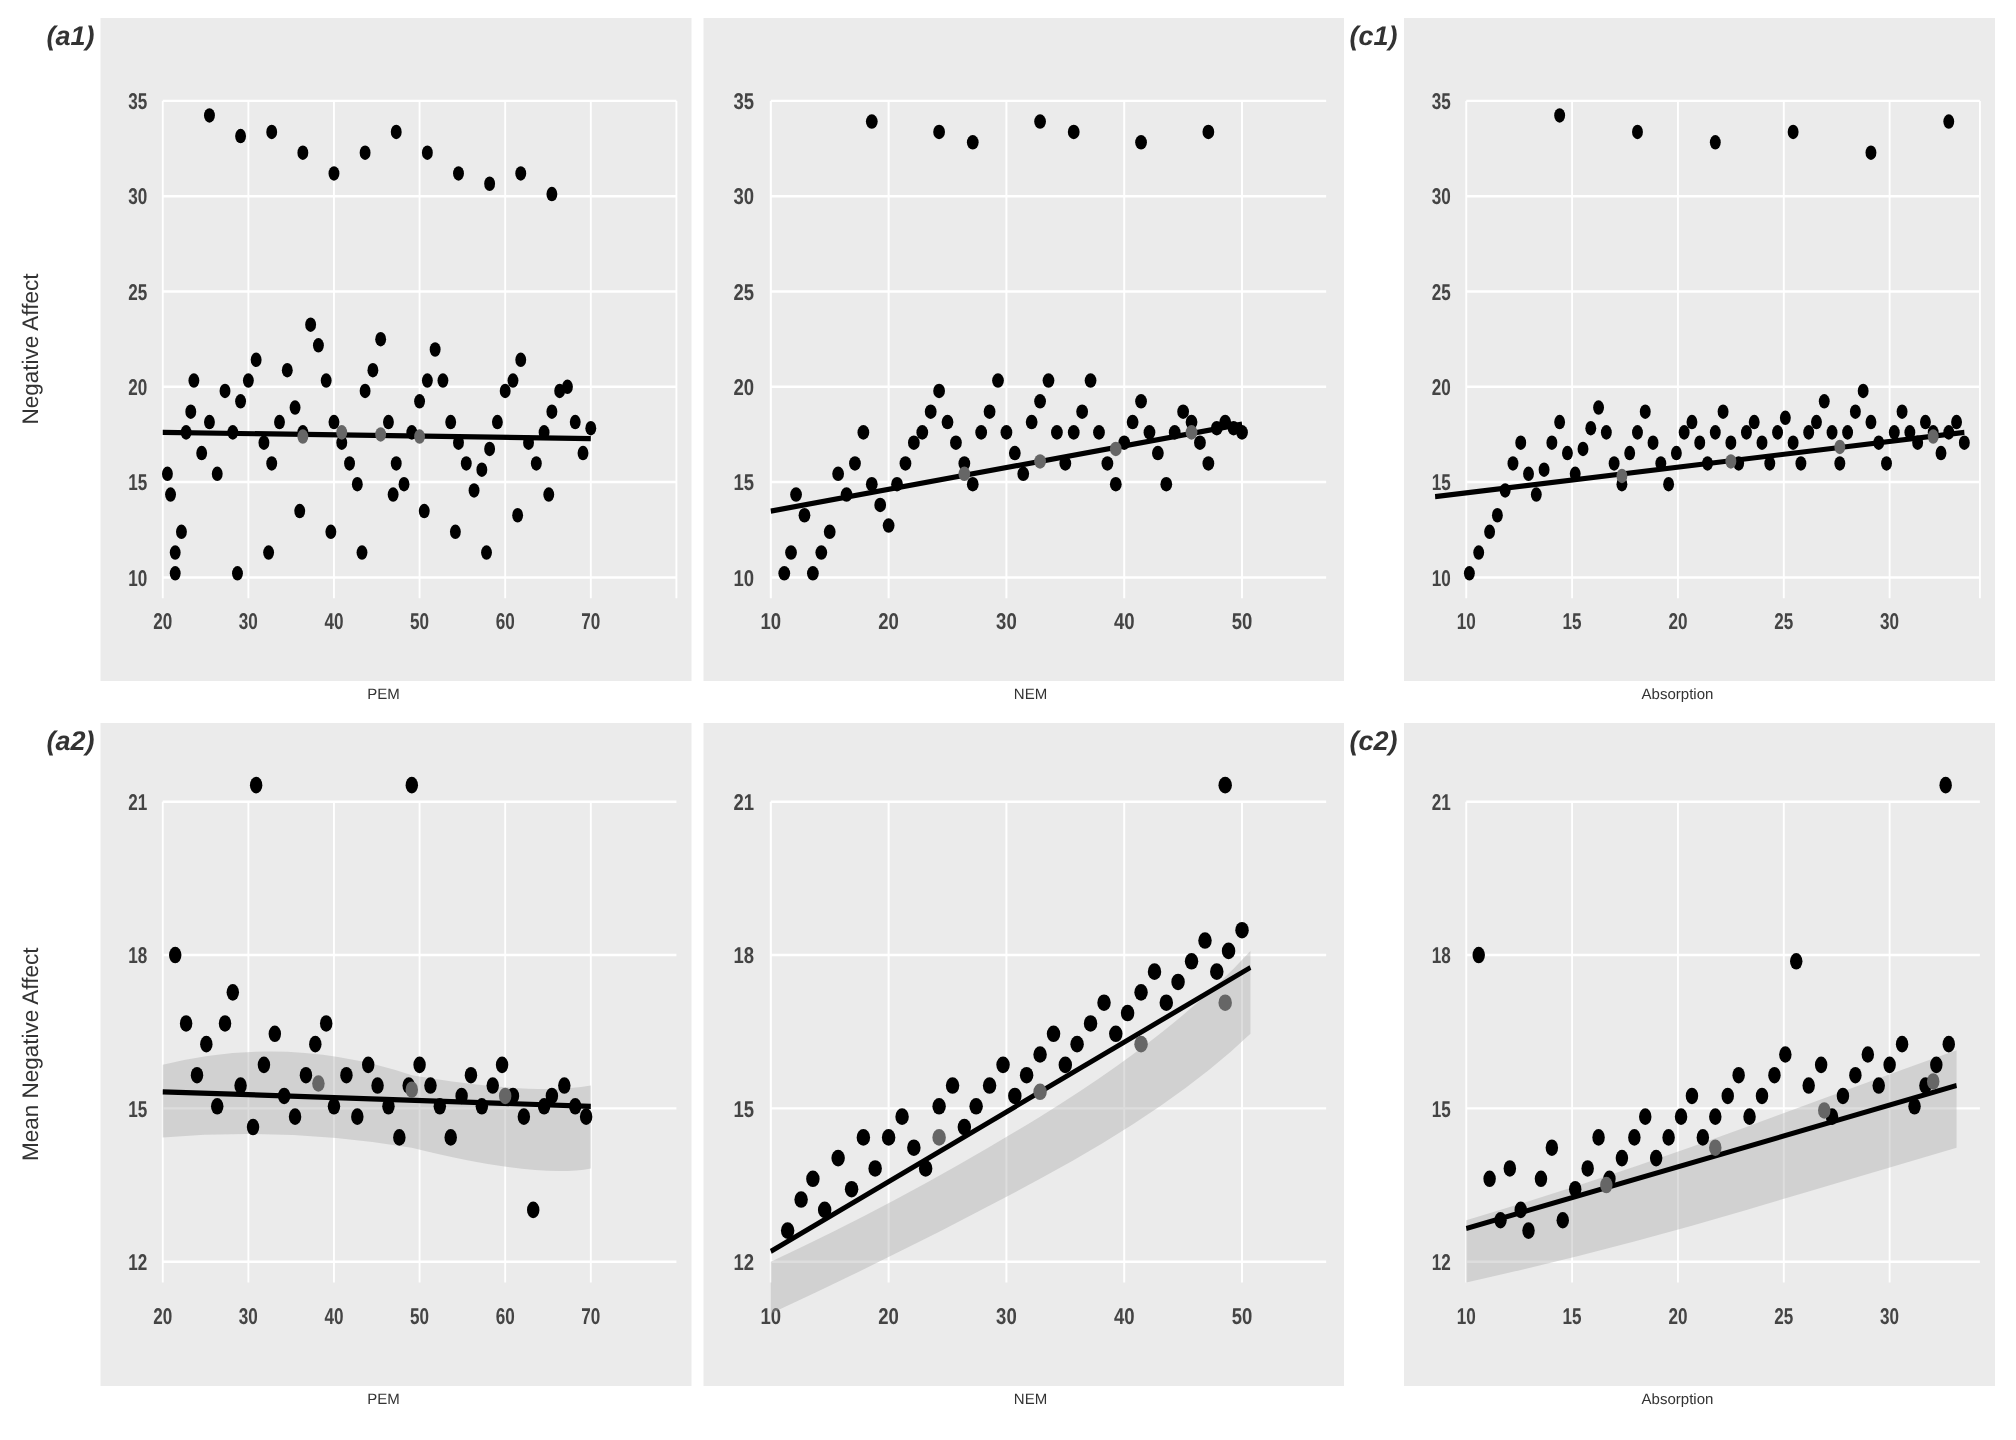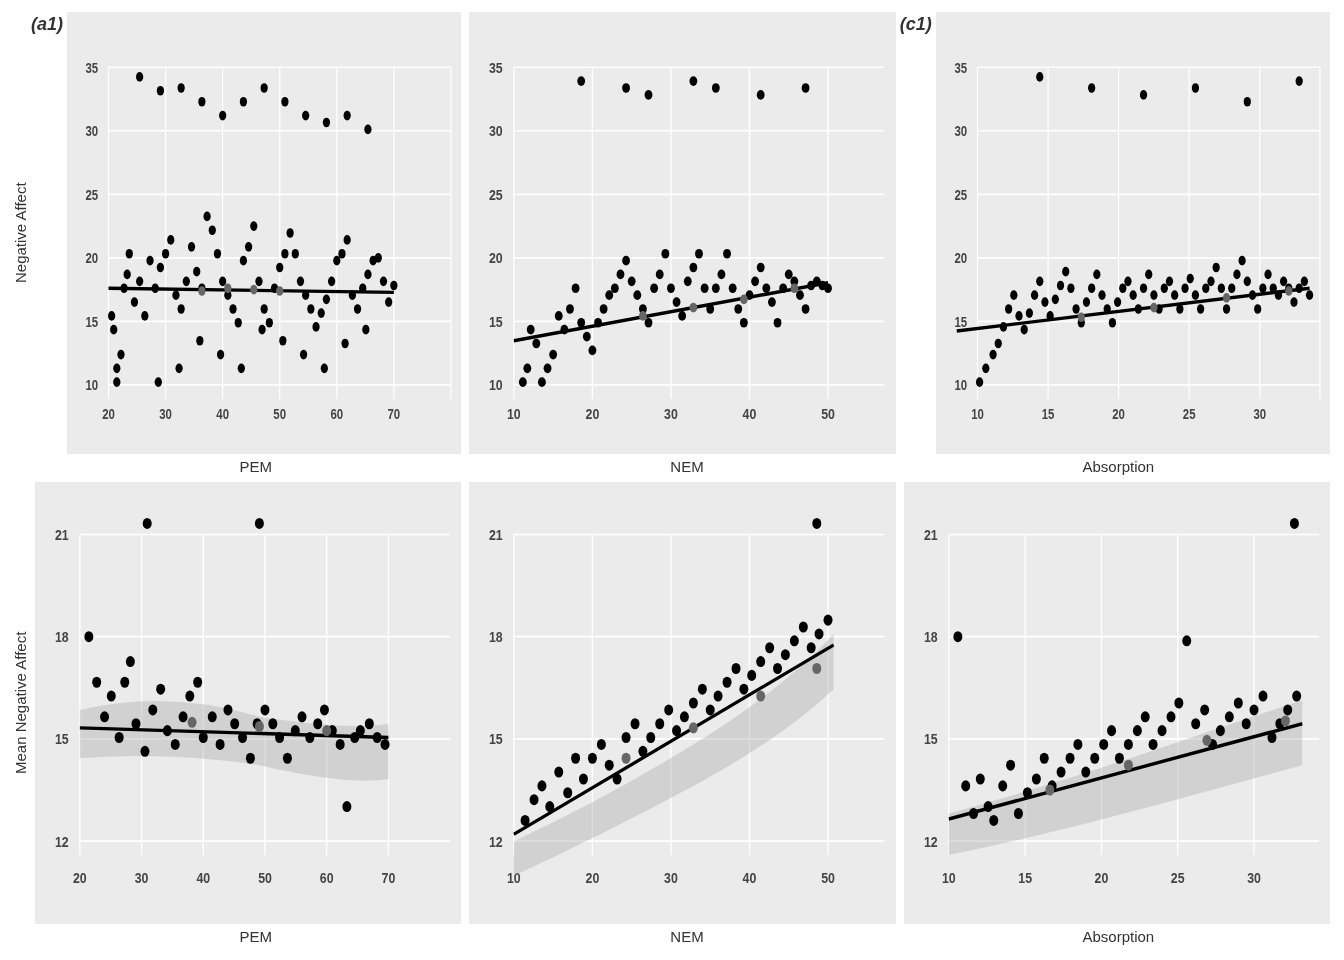--- a/index.html
+++ b/index.html
@@ -49,21 +49,21 @@
       font-size: 15px;
       color: #333;
       display: flex;
       align-items: center;
       justify-content: center;
       padding: 0 2px;
       white-space: nowrap;
     }
     .x-label {
       text-align: center;
-      font-size: 15px;
+      font-size: 10px;
       color: #333;
       padding: 2px 0 4px 0;
     }
     .panel-inner {
       display: flex;
       flex: 1;
       flex-direction: row;
       font-weight: bold;
     }
     .panel-content {
@@ -476,20 +476,21 @@
     <div class="x-label" style="flex:1;">NEM</div>
     <div class="x-label" style="flex:1;">Absorption</div>
   </div>
 
   <div class="row">
 
     <div class="y-label">Mean Negative Affect</div>
 
     <div class="panel">
       <div class="panel-inner">
+        <div class="panel-title"><em>(a2)</em></div>
         <div class="panel-content">
           <div class="plot-area">
             <svg class="plot-svg" viewBox="0 0 380 320" preserveAspectRatio="none">
 
               <line class="grid-line" x1="40" y1="260" x2="370" y2="260"></line>
               <line class="grid-line" x1="40" y1="186" x2="370" y2="186"></line>
               <line class="grid-line" x1="40" y1="112" x2="370" y2="112"></line>
               <line class="grid-line" x1="40" y1="38" x2="370" y2="38"></line>
 
               <line class="grid-line" x1="40" y1="38" x2="40" y2="270"></line>
@@ -646,20 +647,21 @@
               <circle class="dot-gray" cx="260" cy="155" r="4"></circle>
               <circle class="dot-gray" cx="310" cy="135" r="4"></circle>
             </svg>
           </div>
         </div>
       </div>
     </div>
 
     <div class="panel">
       <div class="panel-inner">
+        <div class="panel-title"><em>(c2)</em></div>
         <div class="panel-content">
           <div class="plot-area">
             <svg class="plot-svg" viewBox="0 0 380 320" preserveAspectRatio="none">
 
               <line class="grid-line" x1="40" y1="260" x2="370" y2="260"></line>
               <line class="grid-line" x1="40" y1="186" x2="370" y2="186"></line>
               <line class="grid-line" x1="40" y1="112" x2="370" y2="112"></line>
               <line class="grid-line" x1="40" y1="38" x2="370" y2="38"></line>
 
               <line class="grid-line" x1="40" y1="38" x2="40" y2="270"></line>

